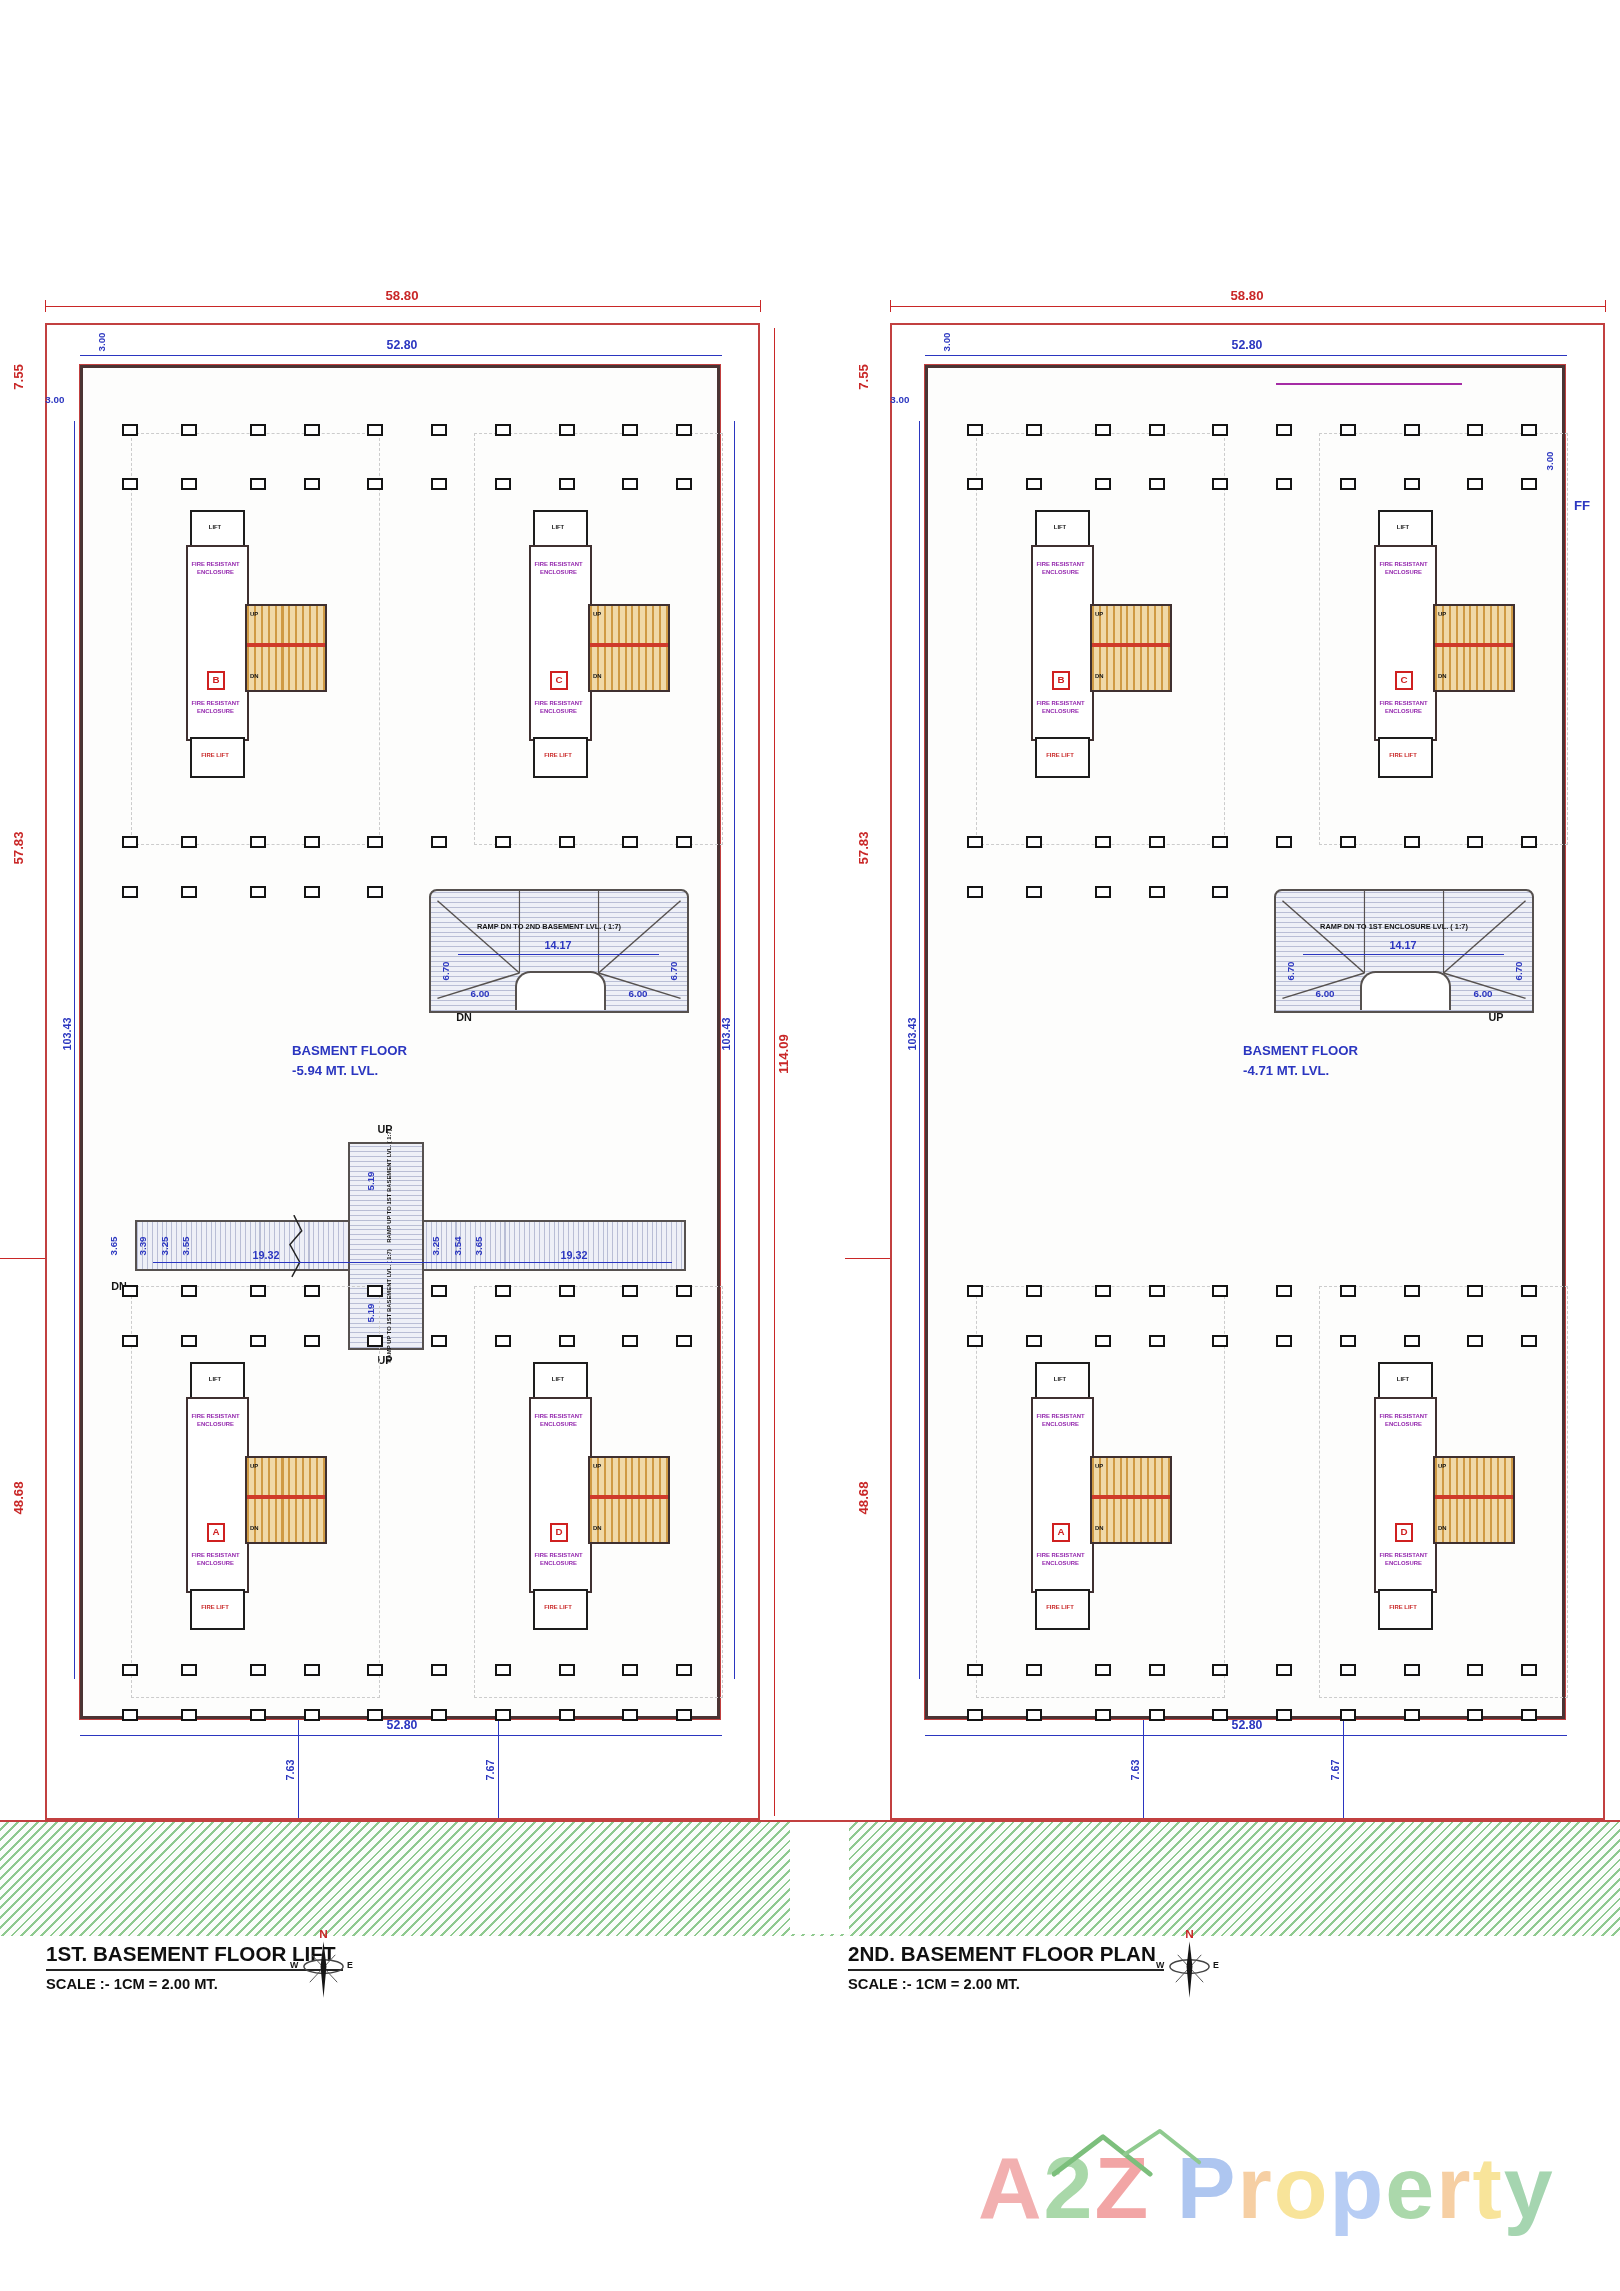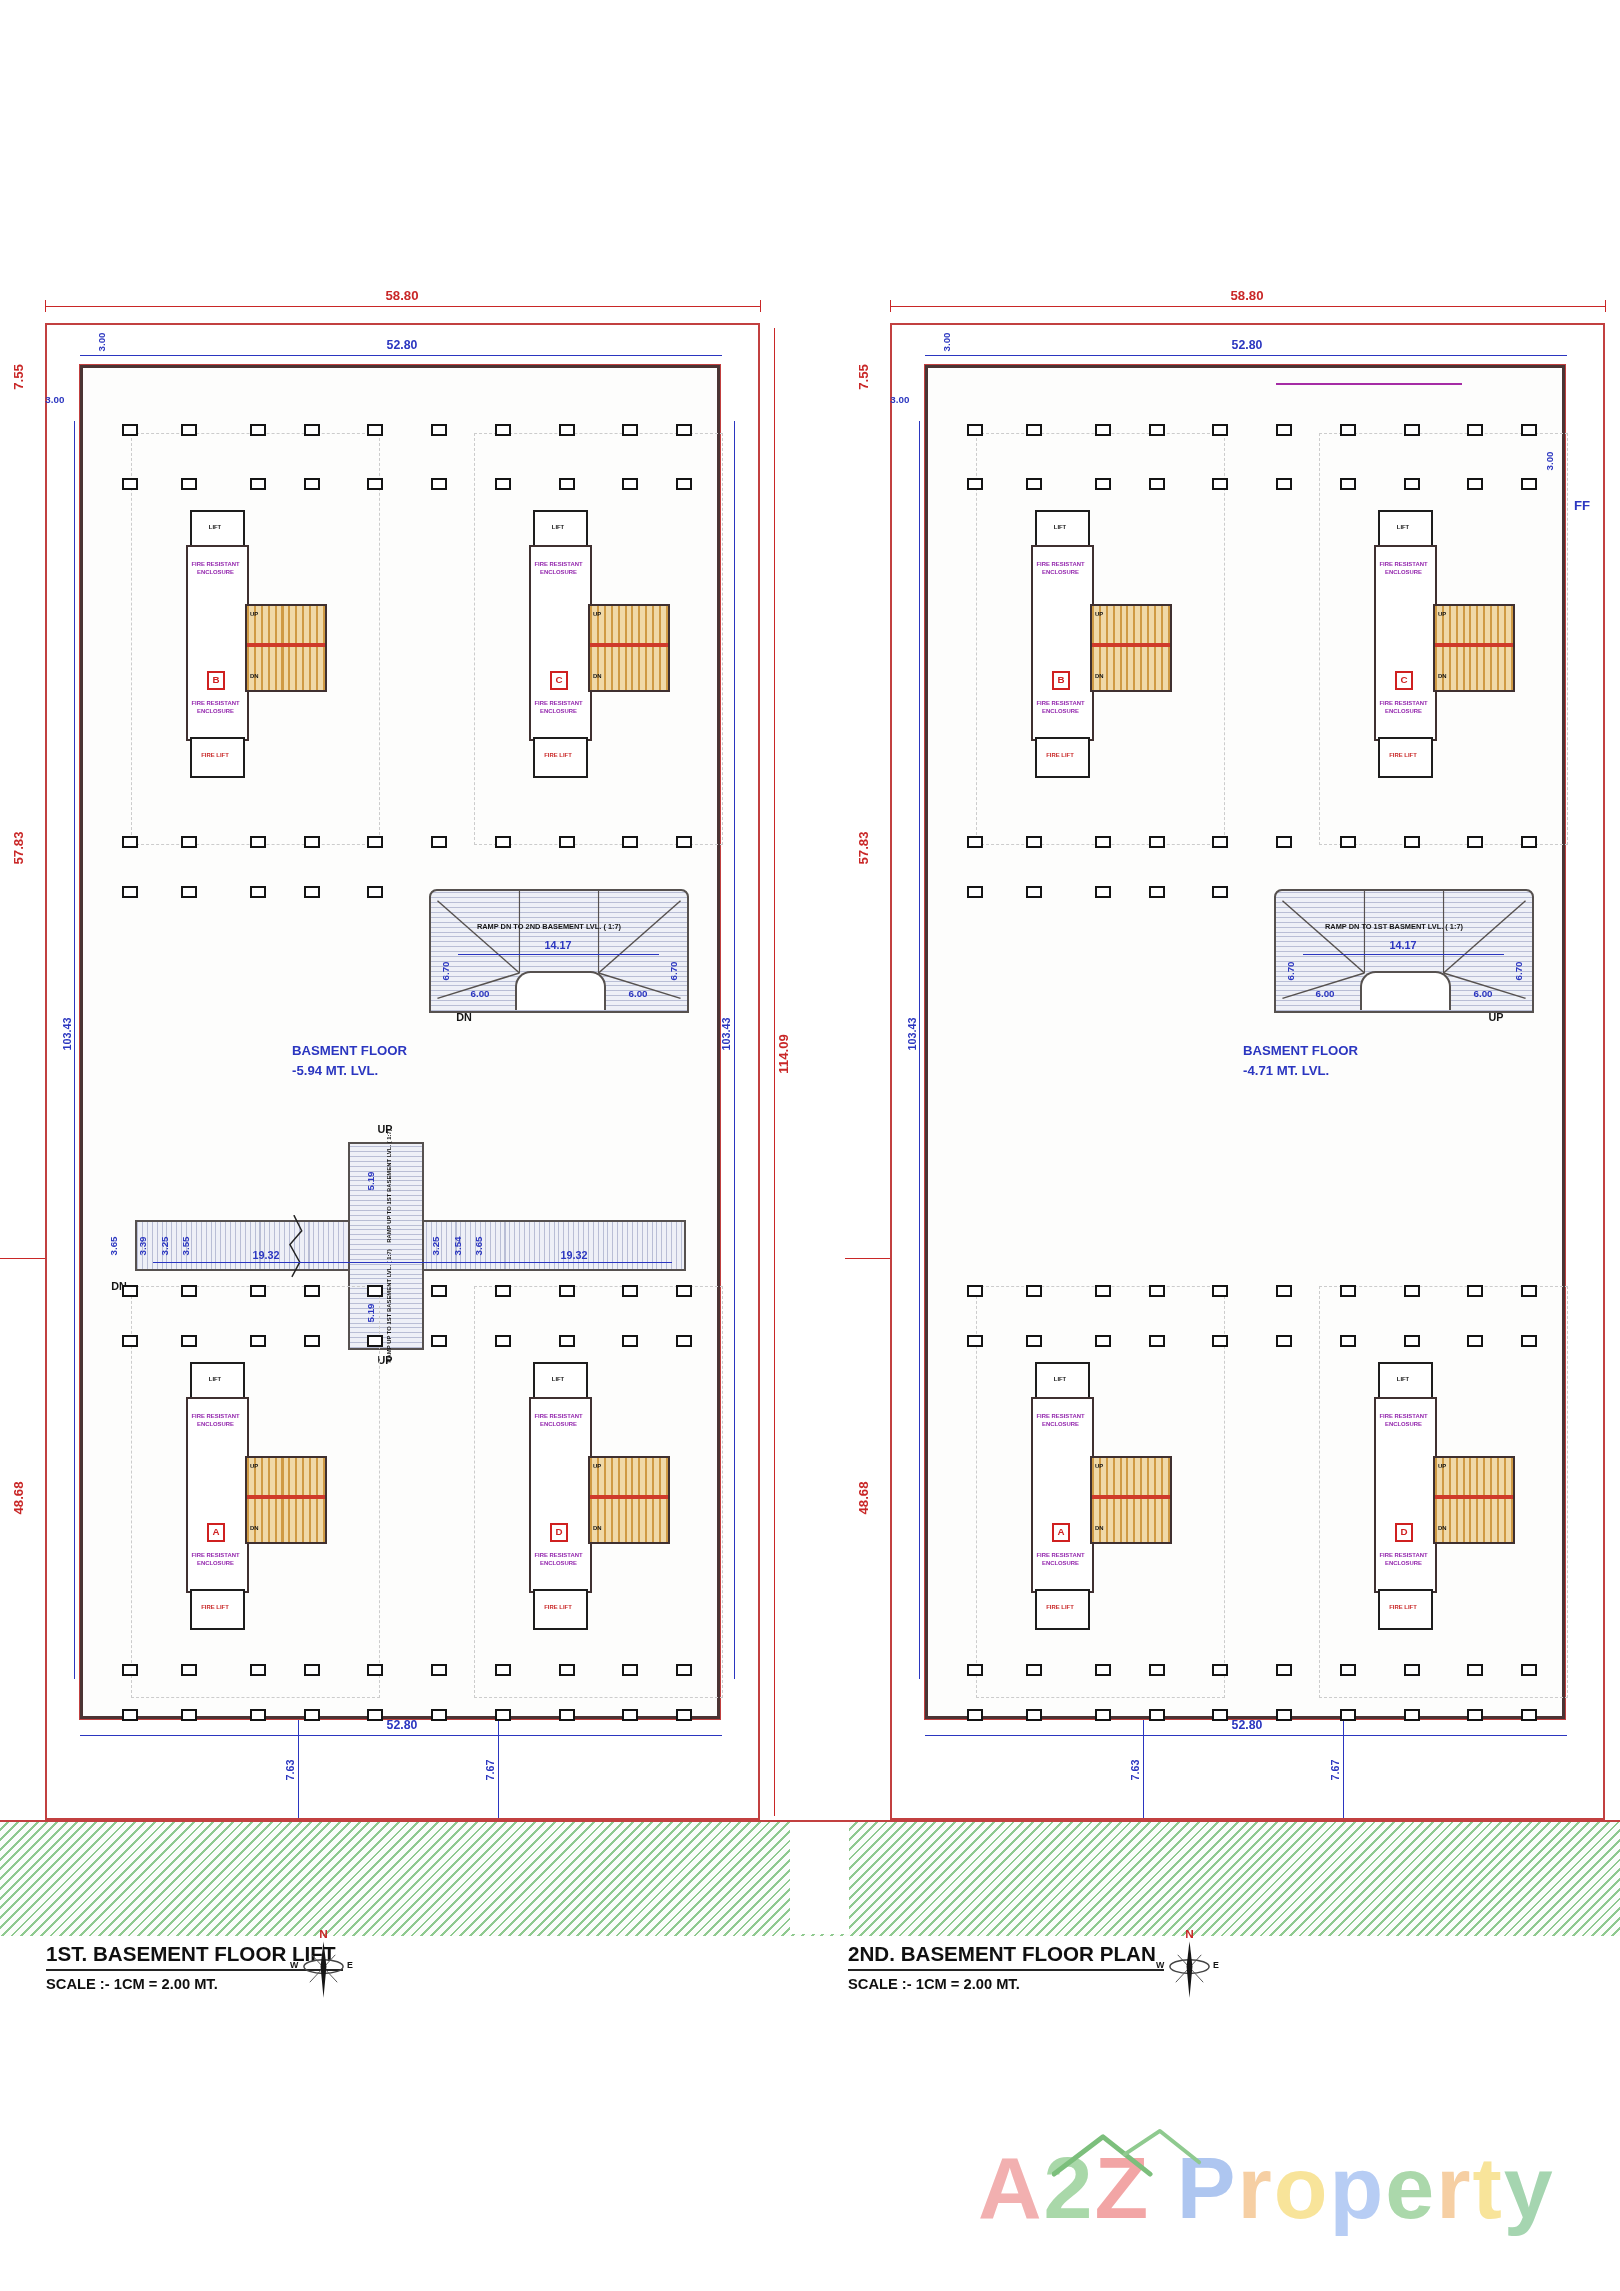--- a/index.html
+++ b/index.html
@@ -86,21 +86,21 @@
       <div class="hatchH" style="left:0;top:0;width:256px;height:120px;border-radius:7.8px 7.8px 0 0"></div>
       <svg class="abs" style="left:0;top:0" width="260" height="123" viewBox="0 0 265 126">
         <line x1="8" y1="12" x2="92" y2="86" stroke="#56514f" stroke-width="1.5"></line>
         <line x1="8" y1="112" x2="92" y2="86" stroke="#56514f" stroke-width="1.5"></line>
         <line x1="257" y1="12" x2="173" y2="86" stroke="#56514f" stroke-width="1.5"></line>
         <line x1="257" y1="112" x2="173" y2="86" stroke="#56514f" stroke-width="1.5"></line>
         <line x1="92" y1="2" x2="92" y2="86" stroke="#56514f" stroke-width="1.2"></line>
         <line x1="173" y1="2" x2="173" y2="86" stroke="#56514f" stroke-width="1.2"></line>
       </svg>
       <div class="notch" style="left:86px;top:82px;width:87px;height:37px"></div>
-      <div class="ctext ink b f7" style="left:120px;top:37px">RAMP DN TO 1ST BASMENT LVL. ( 1:7)</div>
+      <div class="ctext ink b f7" style="left:120px;top:37px">RAMP DN TO 1ST ENCLOSURE LVL. ( 1:7)</div>
       <div class="hline bl" style="left:29px;top:65px;width:201px"></div>
       <div class="ctext blue b f11" style="left:129px;top:56px">14.17</div>
       <div class="vtext blue b f10" style="left:15.7px;top:82px">6.70</div>
       <div class="vtext blue b f10" style="left:244px;top:82px">6.70</div>
       <div class="ctext blue b f10" style="left:51px;top:104px">6.00</div>
       <div class="ctext blue b f10" style="left:209px;top:104px">6.00</div>
 
       <div class="ctext ink b f11" style="left:222px;top:128px">UP</div>
     </div>
 

